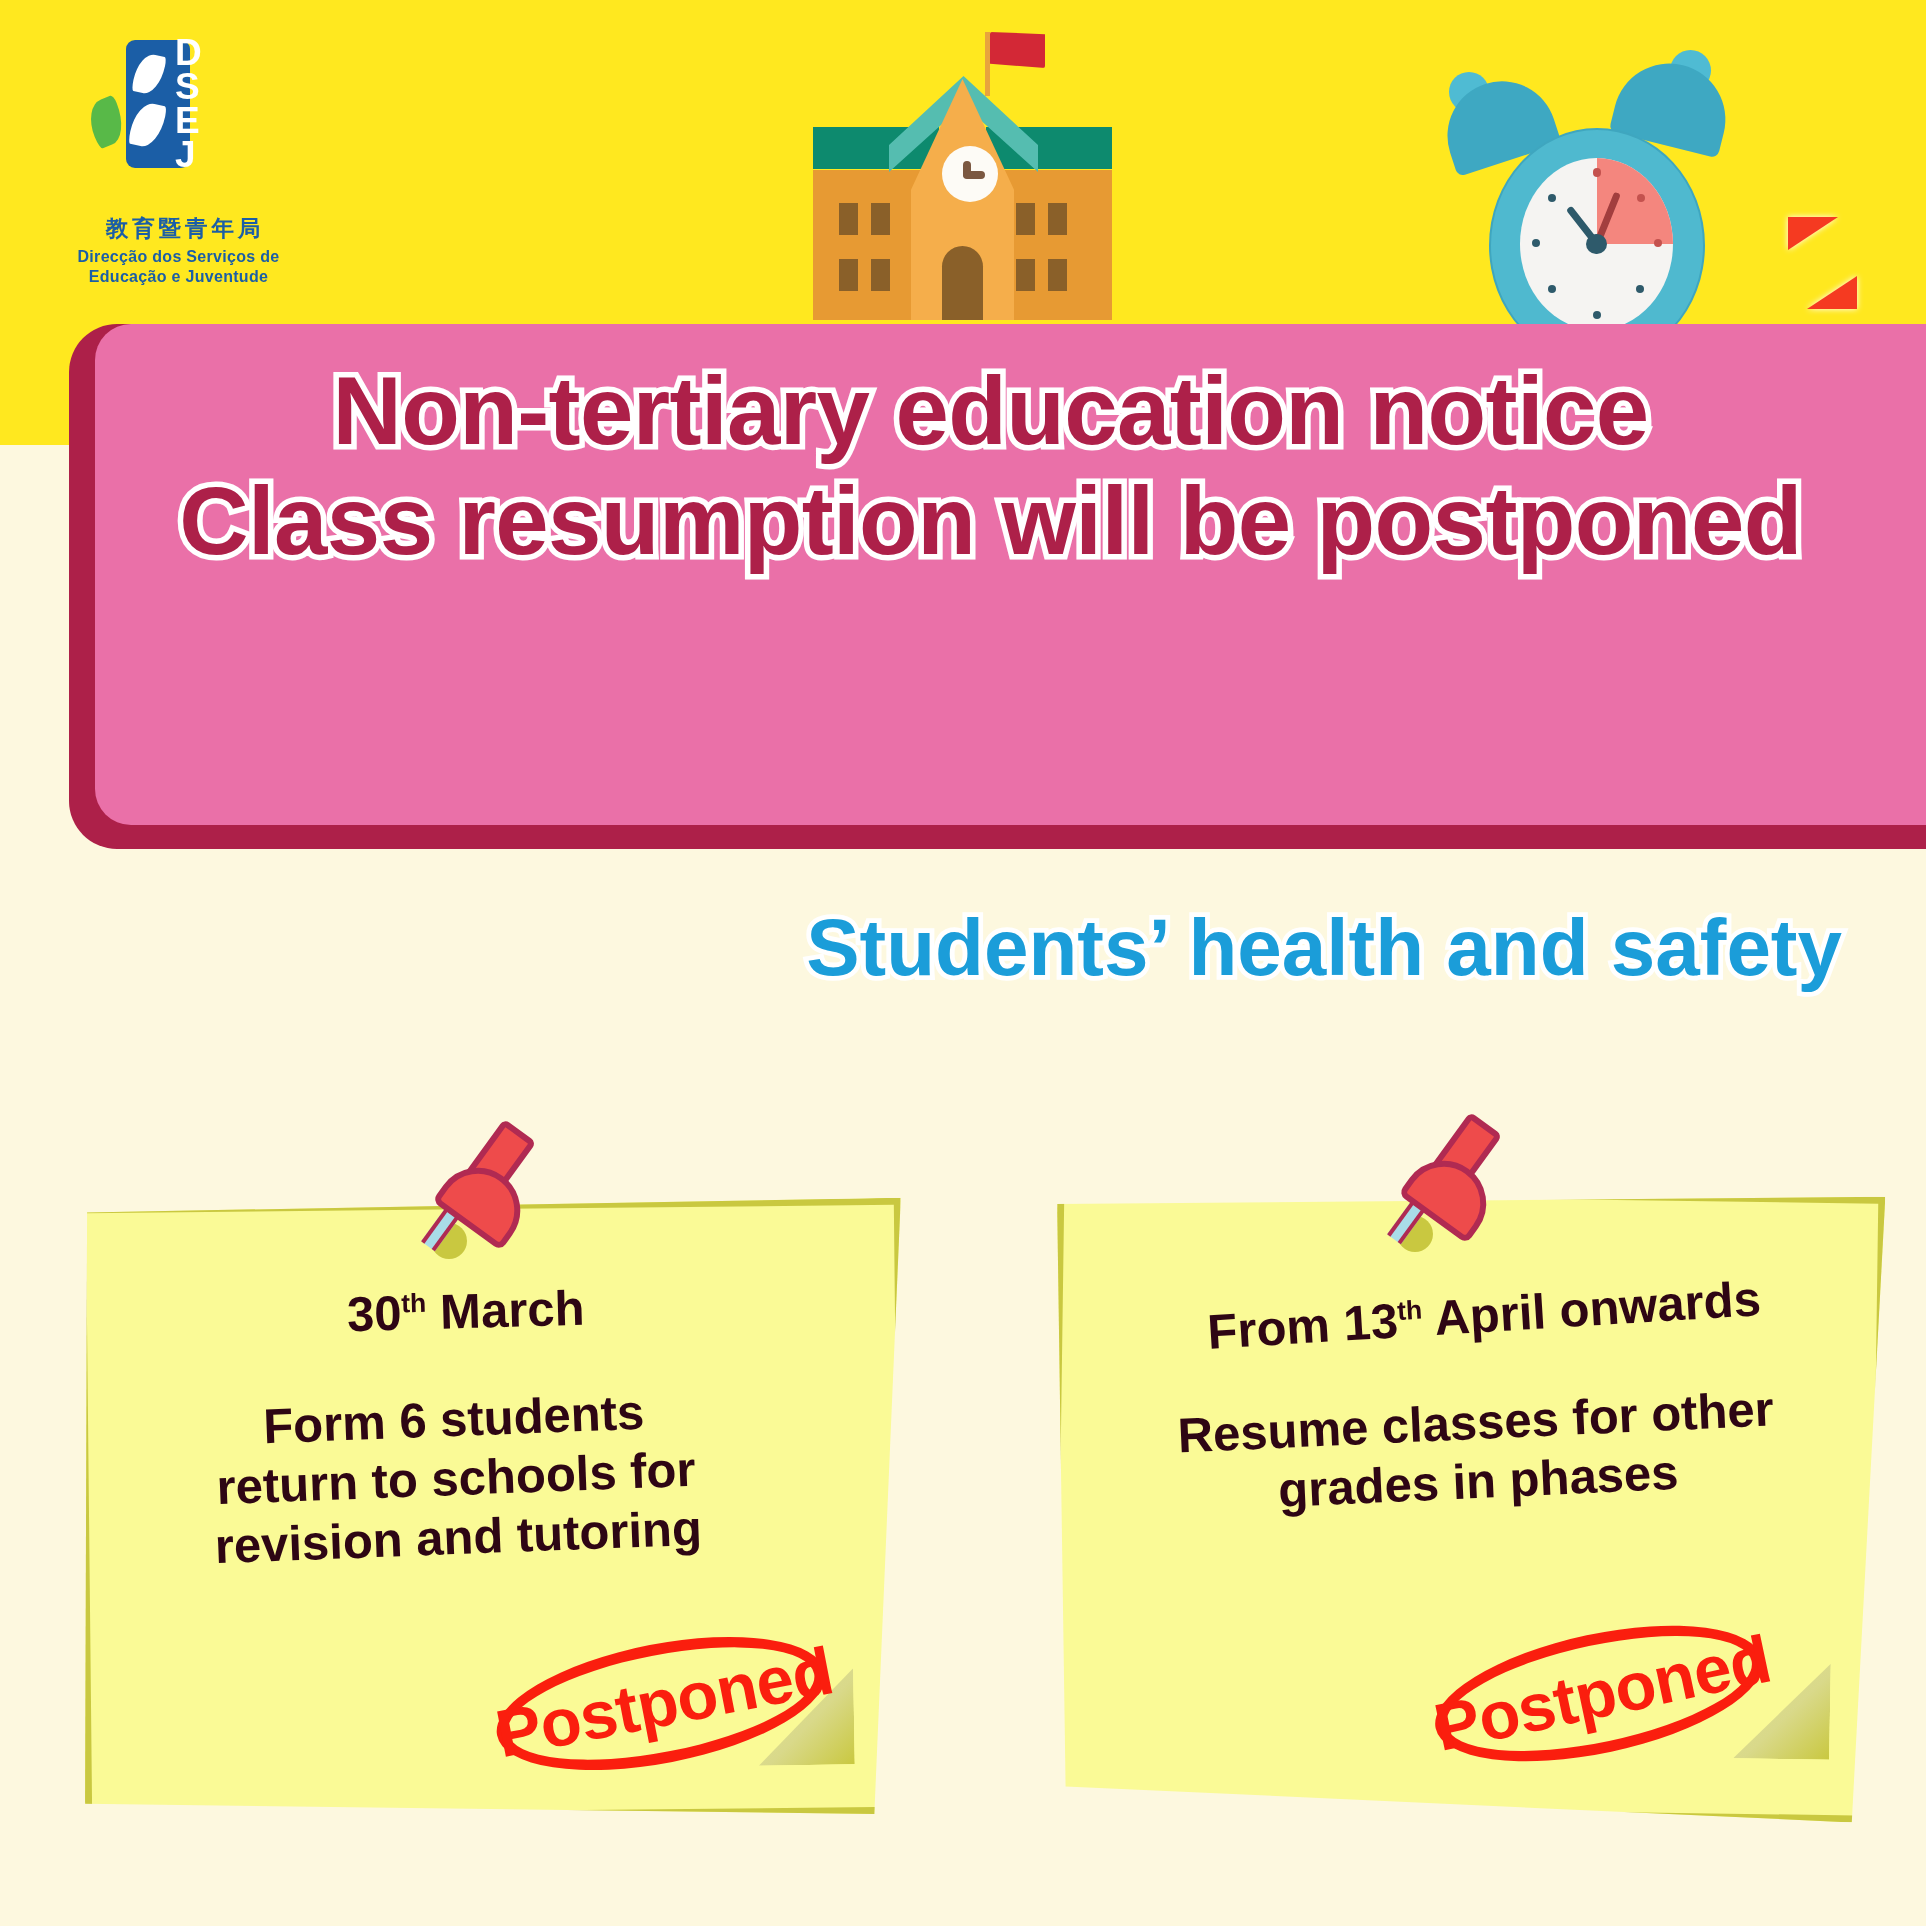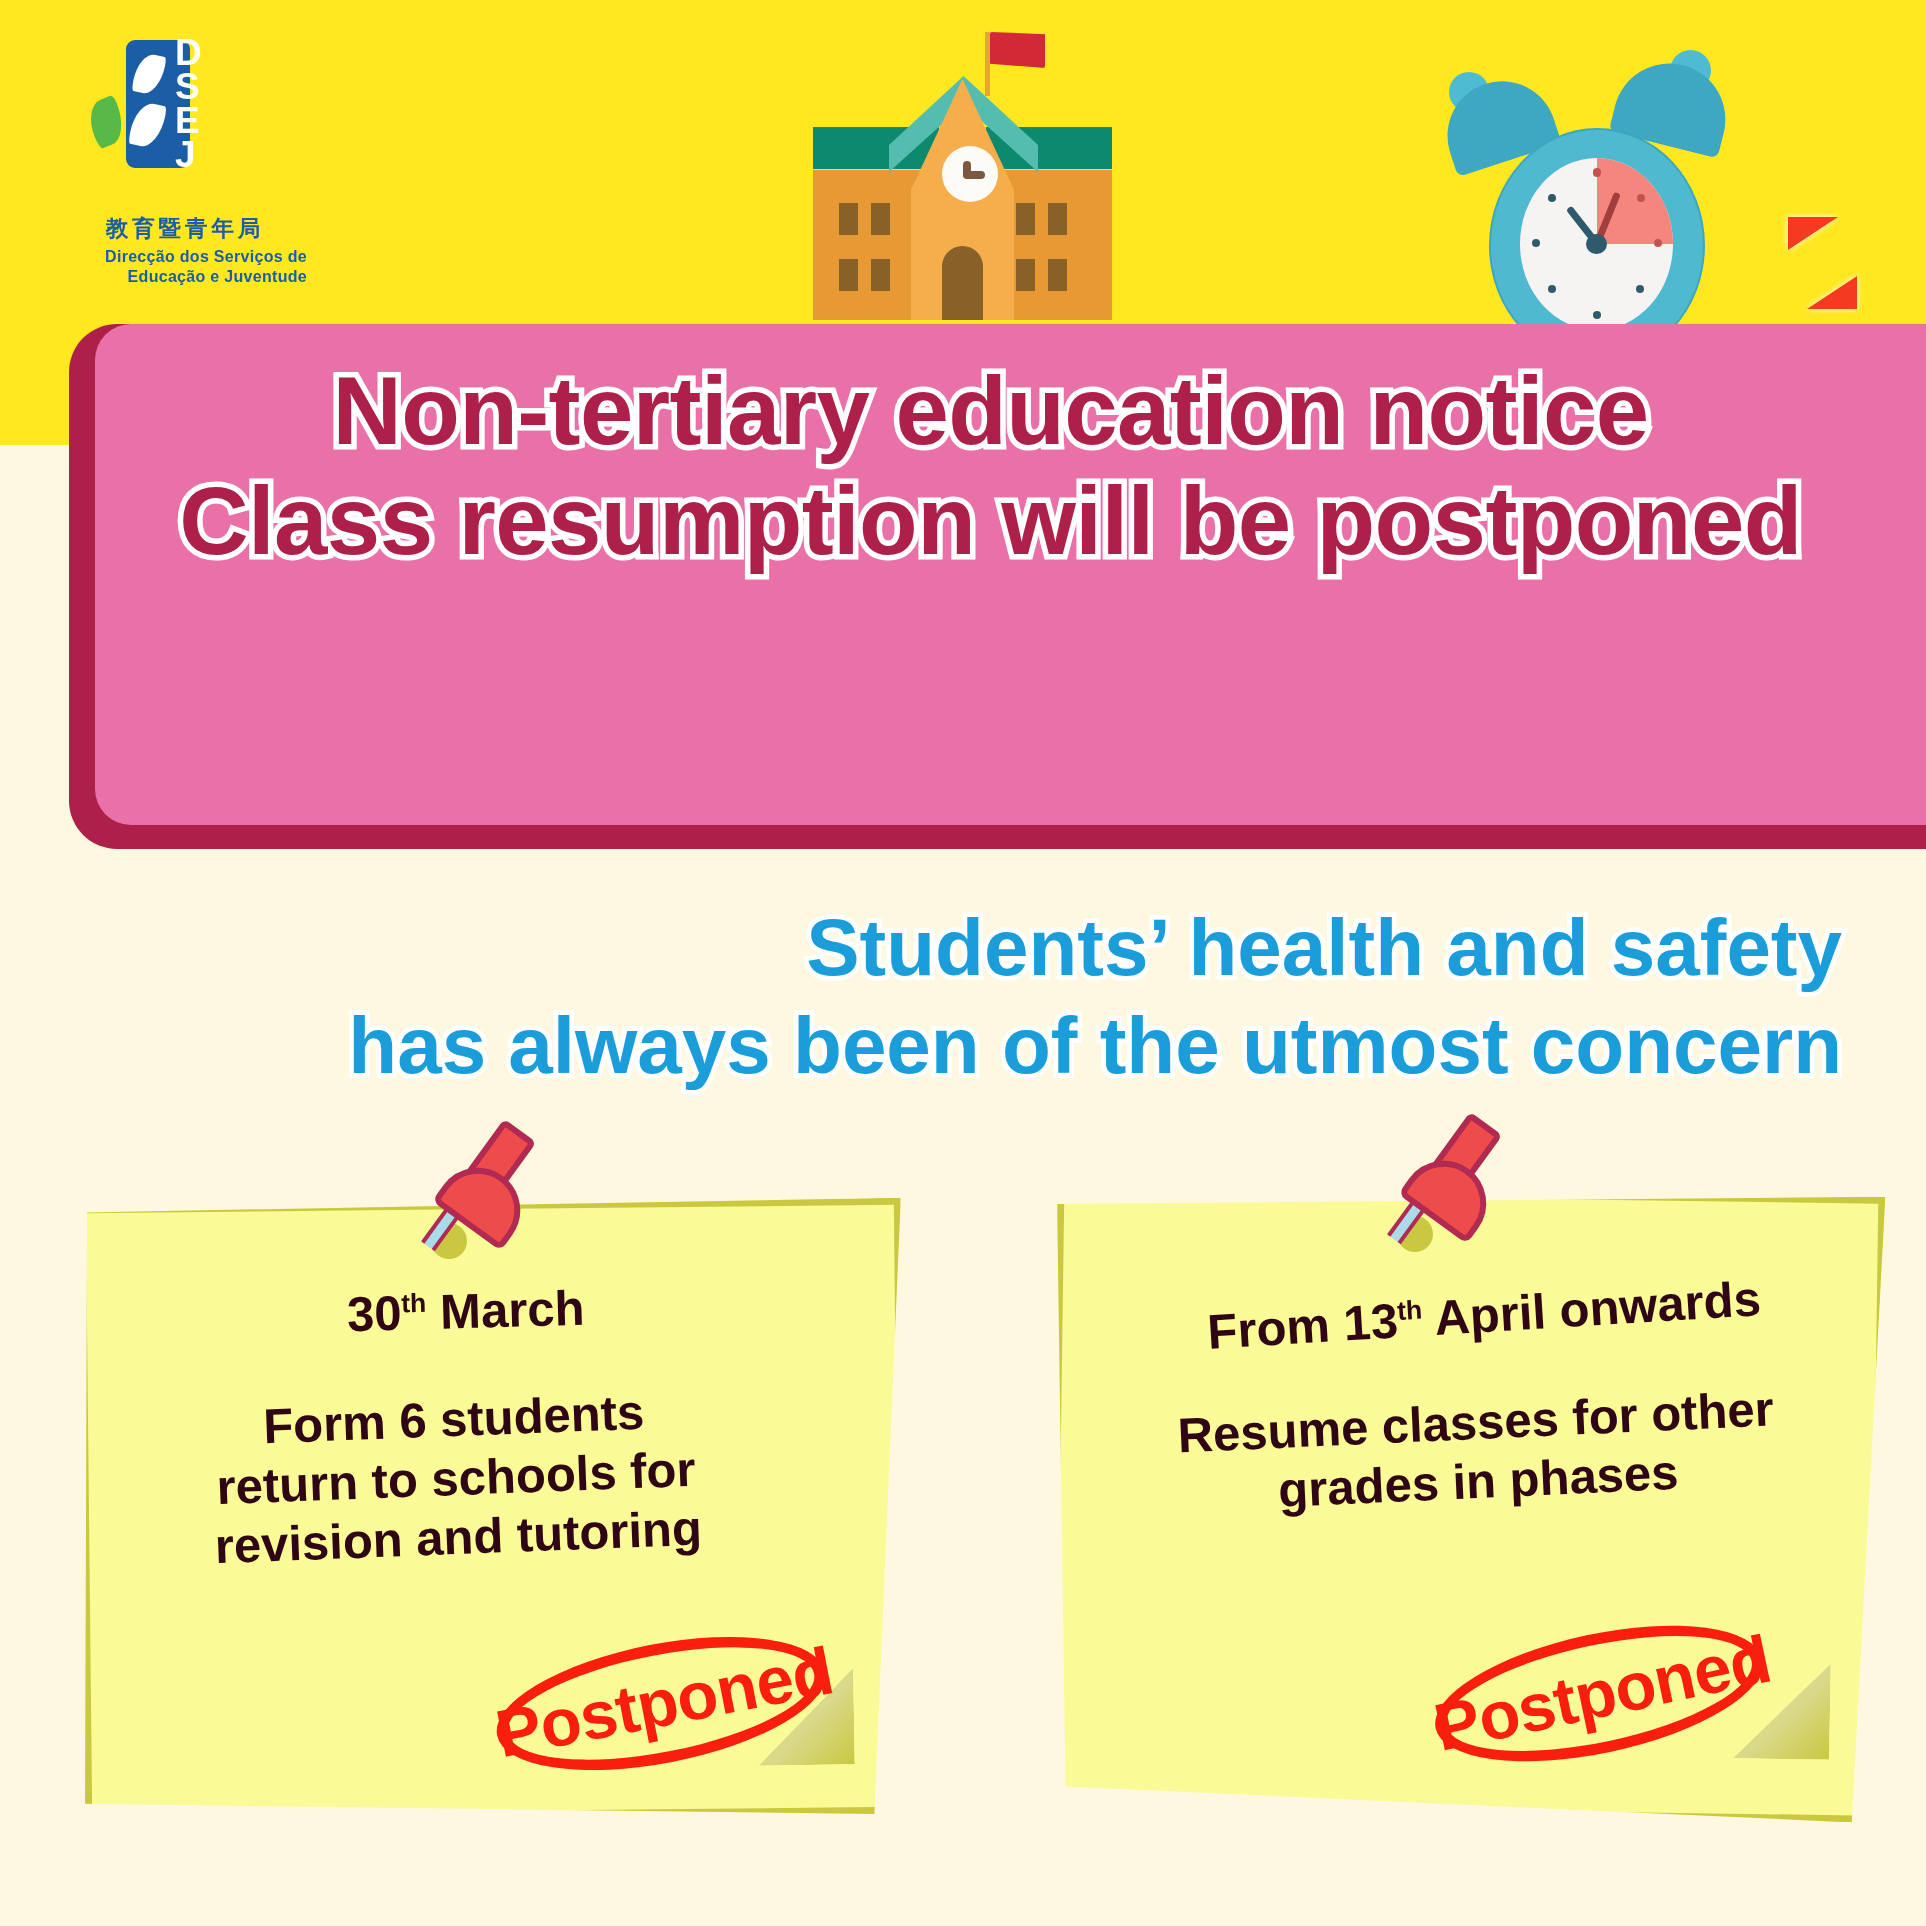--- a/index.html
+++ b/index.html
@@ -85,21 +85,21 @@
     font-family: "DejaVu Sans", sans-serif;
   }
   .logo-pt {
     position: absolute;
     left: 0px; top: 220px;
     width: 257px;
     color: #1B5EA6;
     font-size: 16px;
     line-height: 20px;
     font-weight: bold;
-    text-align: right;
+    text-align: center;
     letter-spacing: 0.3px;
   }
 
   
   .school { position: absolute; left: 799px; top: 18px; width: 321px; height: 302px; }
   .sc-flagpole { position: absolute; left: 186px; top: 14px; width: 4.5px; height: 64px; background: #E8A33D; }
   .sc-flag {
     position: absolute; left: 191px; top: 14px;
     width: 55px; height: 36px;
     background: #D32836;
@@ -505,21 +505,20 @@
 
   <div class="banner-shadow"></div>
   <div class="banner"></div>
   <div class="headline">
     <span>Non-tertiary education notice</span>
     <span>Class resumption will be postponed</span>
   </div>
 
   <div class="subtitle">
     <span>Students’ health and safety</span>
-    <span>has always been of the utmost concern</span>
   </div>
 
   <div class="note note-left"></div>
   <div class="note-fold fold-left"></div>
 
   <div class="note-date date-left">
     <span>30</span><sup>th</sup> <span>March</span>
   </div>
   <div class="note-body body-left">
     <span>Form 6 students</span>

